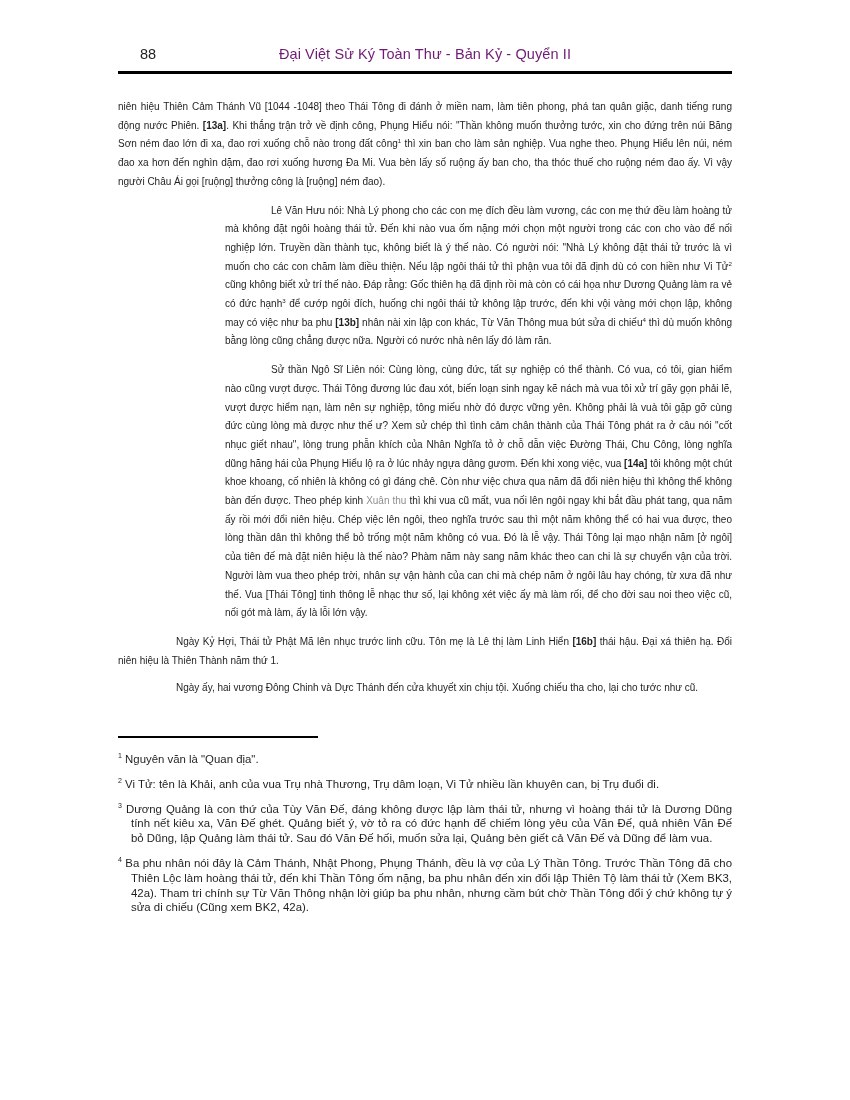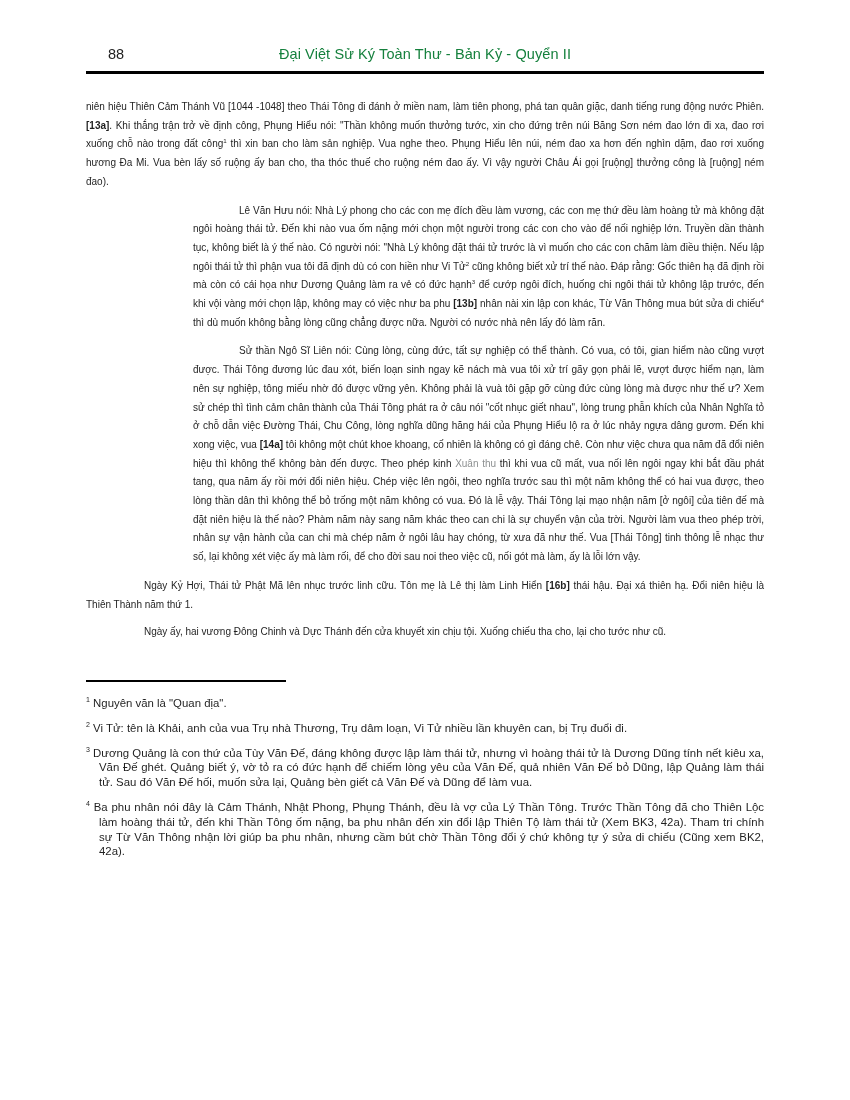--- a/index.html
+++ b/index.html
@@ -9,40 +9,40 @@
   }
   body {
     width: 850px;
     height: 1100px;
     font-family: "Liberation Sans", "DejaVu Sans", sans-serif;
     color: #1f1f1f;
     position: relative;
     overflow: hidden;
   }
   .page {
-    padding: 0 86px;
+    padding: 0 118px;
     box-sizing: border-box;
   }
   
   .header {
     margin-top: 46px;
     position: relative;
     height: 20px;
   }
   .page-number {
     position: absolute;
     left: 22px;
     top: 0;
     font-size: 14.5px;
     color: #1f1f1f;
   }
   .doc-title {
     text-align: center;
     font-size: 14.5px;
-    color: #15803d;
+    color: #701a75;
     letter-spacing: 0.1px;
   }
   .header-rule {
     border: none;
     border-top: 3.2px solid #000000;
     margin: 5px 0 0 0;
   }
   
   .body-text {
     margin-top: 24px;

